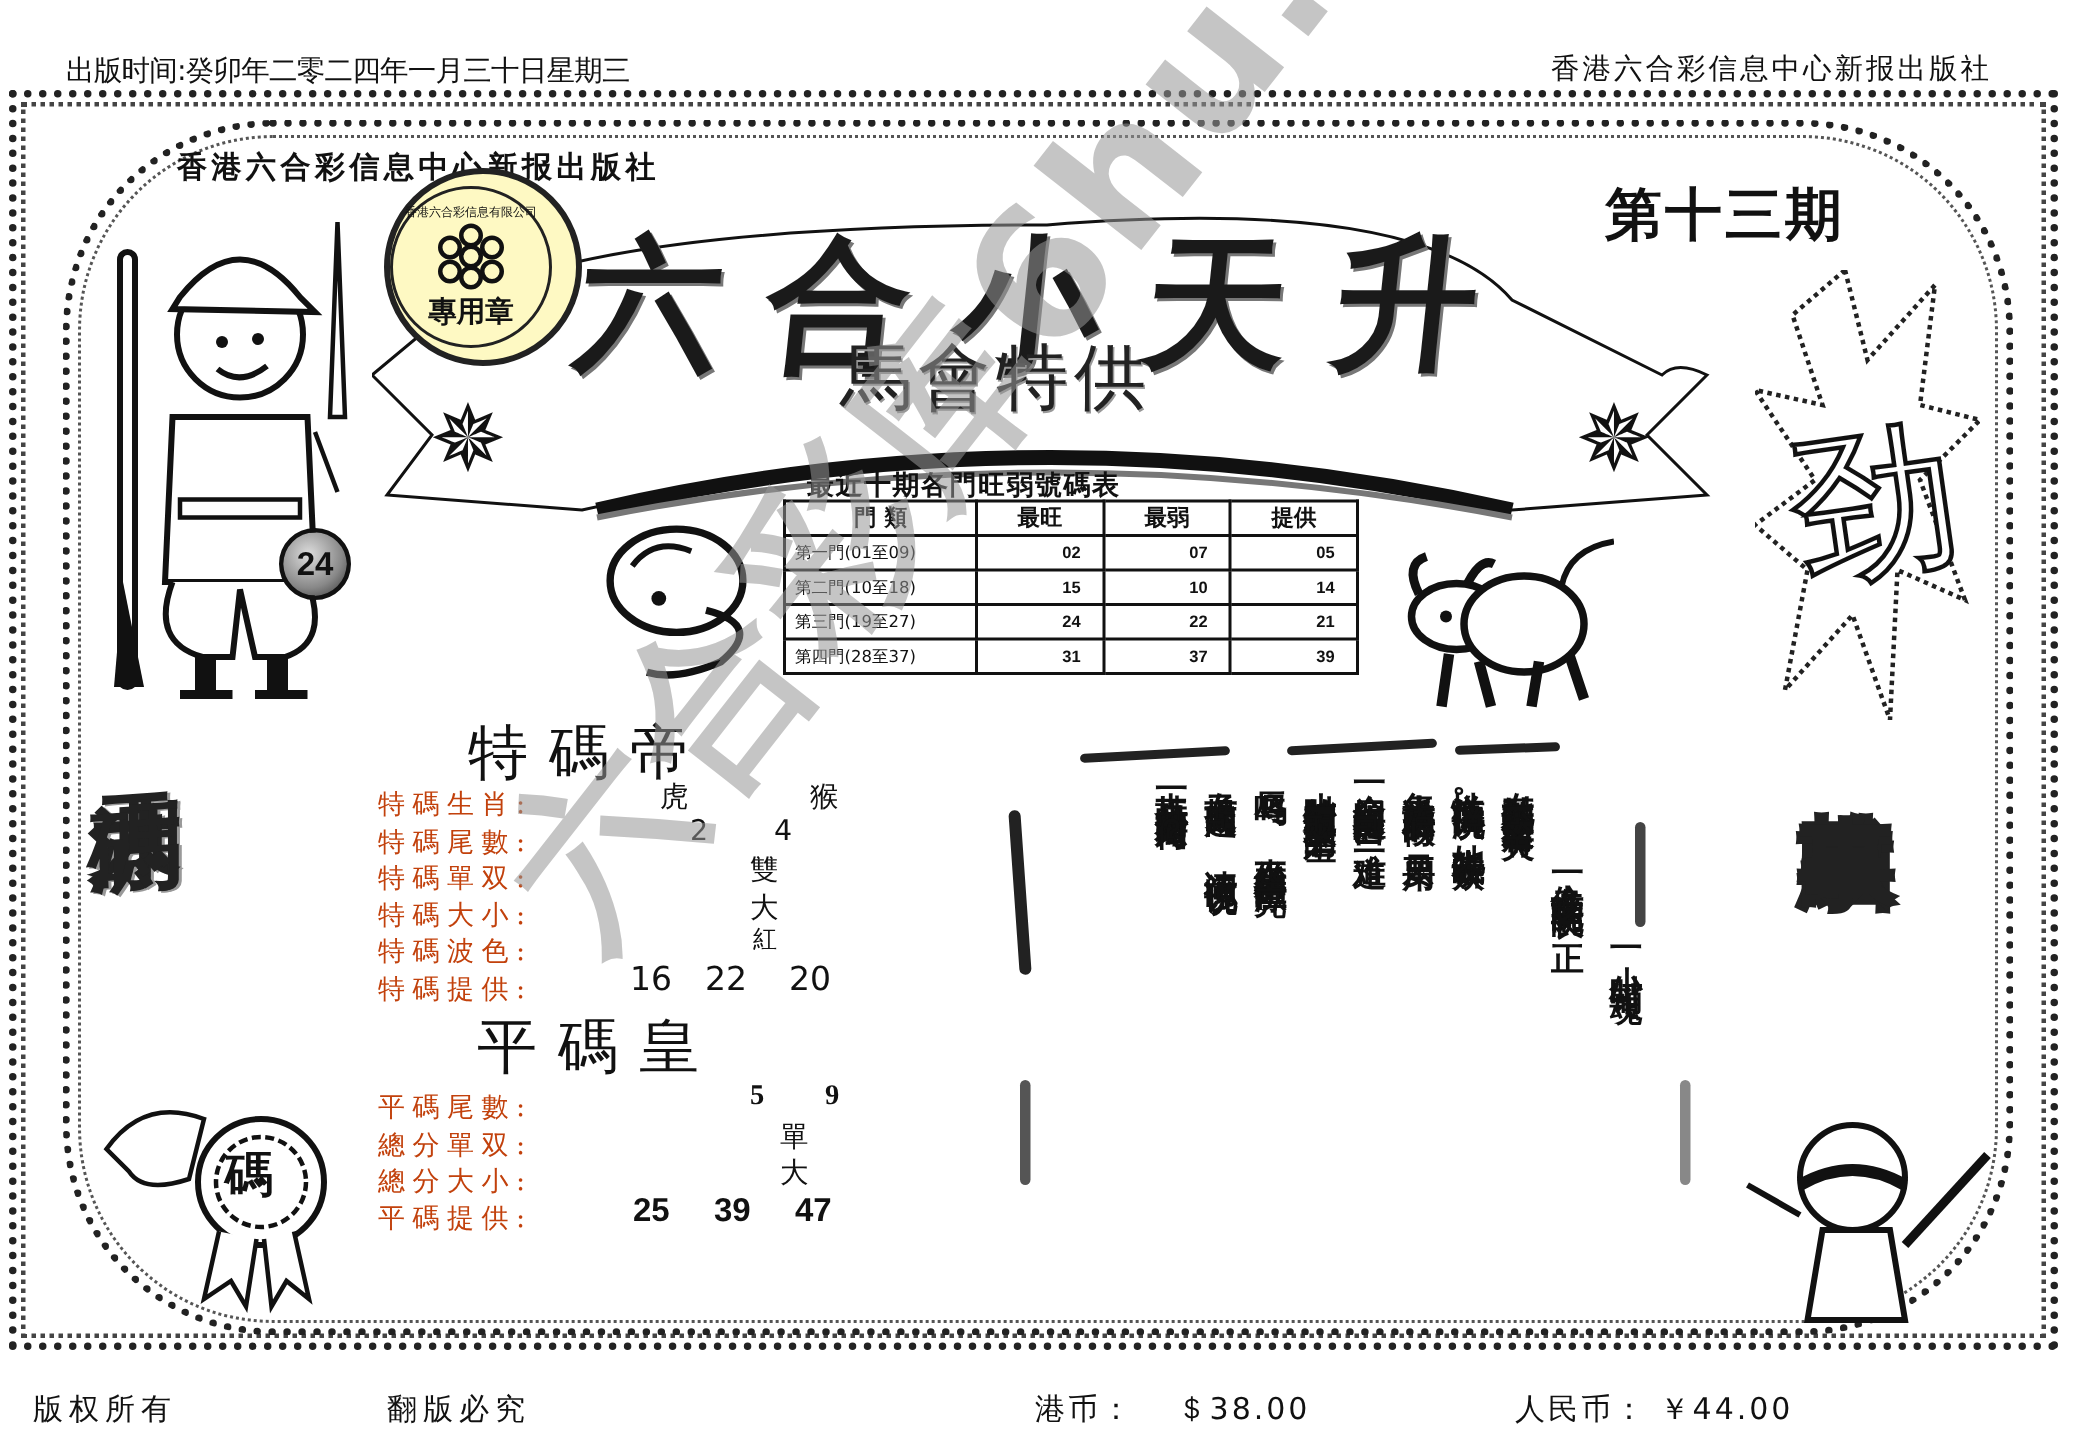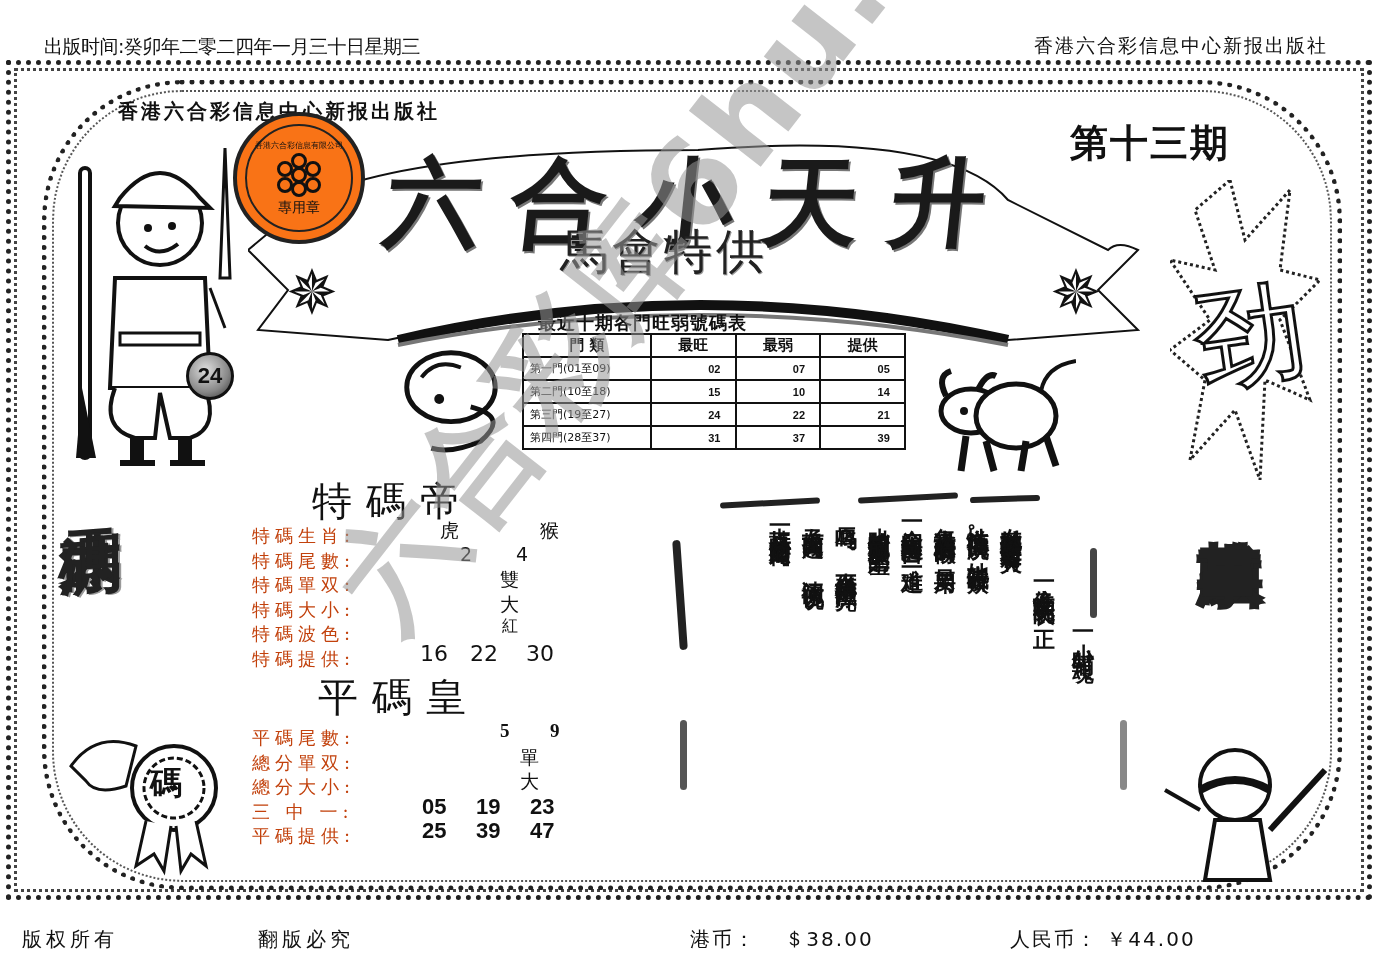--- a/index.html
+++ b/index.html
@@ -19,26 +19,26 @@
   .inner-frame { left: 42px; top: 80px; width: 1300px; height: 810px; border: 5px dotted #222; border-radius: 140px; }
   .inner-frame2 { left: 52px; top: 90px; width: 1280px; height: 792px; border: 2px dotted #555; border-radius: 130px; }
 
   
   .notice { left: 118px; top: 98px; font-family: "DejaVu Serif", serif; font-size: 20px; font-weight: bold; letter-spacing: 3px; color: #111; }
 
   
   .issue { left: 1070px; top: 118px; font-family: "DejaVu Serif", serif; font-size: 38px; font-weight: bold; color: #111; letter-spacing: 2px; }
 
   
-  .stamp { left: 233px; top: 112px; width: 132px; height: 132px; border: 4px solid #222; border-radius: 50%; background: #f97316; display:flex; align-items:center; justify-content:center; }
+  .stamp { left: 256px; top: 112px; width: 132px; height: 132px; border: 4px solid #222; border-radius: 50%; background: #fef9c3; display:flex; align-items:center; justify-content:flex-start; }
   .stamp-inner { width: 108px; height: 108px; border: 2px solid #222; border-radius: 50%; display:flex; flex-direction:column; align-items:center; justify-content:center; }
   .stamp-arc { font-size: 11px; font-family: "DejaVu Serif", serif; }
   .stamp-flower { width: 44px; height: 44px; position: relative; margin: 2px 0; }
   .stamp-flower span { position:absolute; width: 16px; height: 16px; border: 3px solid #111; border-radius: 50%; }
-  .stamp-bottom { font-size: 14px; font-weight: normal; font-family: "DejaVu Serif", serif; }
+  .stamp-bottom { font-size: 19px; font-weight: bold; font-family: "DejaVu Serif", serif; }
 
   
   .banner { left: 248px; top: 140px; width: 900px; height: 210px; }
   .banner-title { left: 340px; top: 140px; width: 720px; text-align: center; font-family: "DejaVu Serif", serif; font-size: 96px; font-weight: bold; letter-spacing: 30px; color: #1a1a1a; text-shadow: 2px 2px 0 #777; transform: skewX(-6deg); }
   .banner-sub { left: 560px; top: 220px; font-size: 48px; font-family: "DejaVu Serif", serif; letter-spacing: 4px; color: #222; text-shadow: 1px 1px 0 #999; }
 
   
   .star { font-size: 62px; line-height: 1; color: #111; }
 
   
@@ -246,21 +246,21 @@
     <div class="lbl">特碼波色:</div>
     <div class="val">
       <span style="left:82px;font-size:16px;">紅</span>
     </div>
   </div>
   <div class="row">
     <div class="lbl">特碼提供:</div>
     <div class="val" style="font-size:22px;">
       <span style="left:0px;">16</span>
       <span style="left:50px;">22</span>
-      <span style="left:106px;">30</span>
+      <span style="left:106px;">20</span>
     </div>
   </div>
 </div>
 
 <div class="abs sec-title" style="left:318px;top:670px;">平碼皇</div>
 <div class="abs" style="left:252px;top:720px;">
   <div class="row">
     <div class="lbl">平碼尾數:</div>
     <div class="val serif">
       <span style="left:80px;">5</span>
@@ -270,28 +270,20 @@
   <div class="row">
     <div class="lbl">總分單双:</div>
     <div class="val">
       <span style="left:100px;">單</span>
     </div>
   </div>
   <div class="row">
     <div class="lbl">總分大小:</div>
     <div class="val">
       <span style="left:100px;">大</span>
-    </div>
-  </div>
-  <div class="row">
-    <div class="lbl">三 中 一:</div>
-    <div class="val bold">
-      <span style="left:2px;">05</span>
-    <span style="left:56px;">19</span>
-      <span style="left:110px;">23</span>
     </div>
   </div>
   <div class="row">
     <div class="lbl">平碼提供:</div>
     <div class="val bold">
       <span style="left:2px;">25</span>
       <span style="left:56px;">39</span>
       <span style="left:110px;">47</span>
     </div>
   </div>

